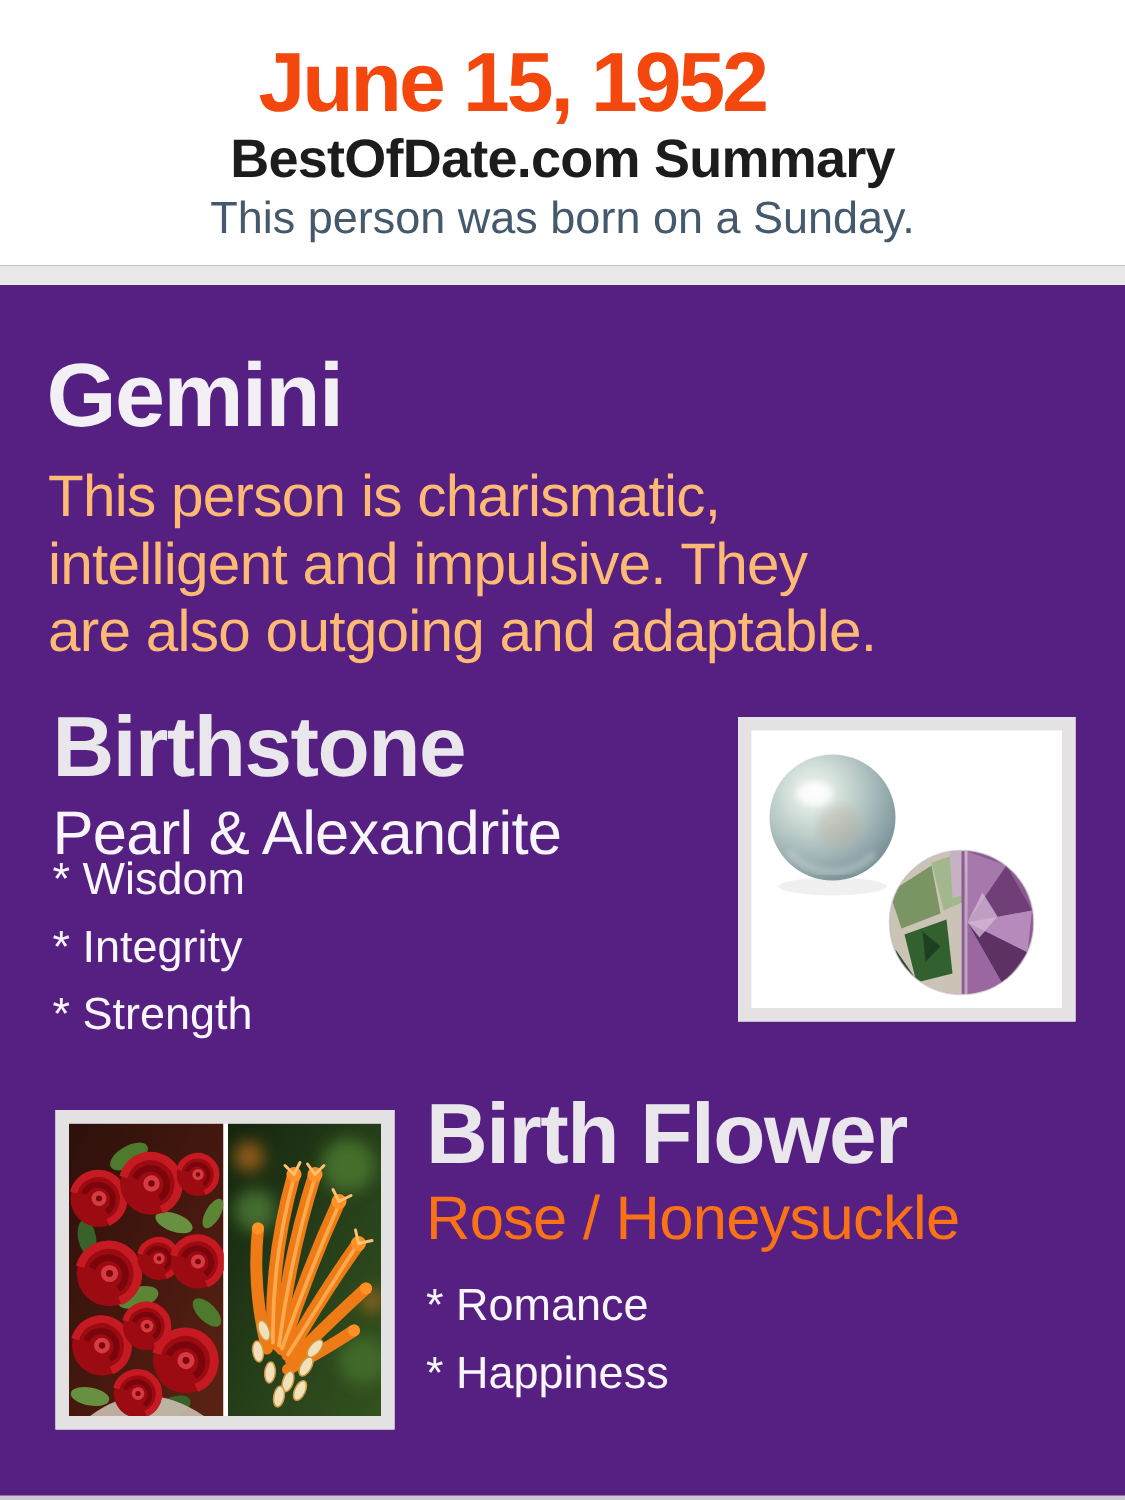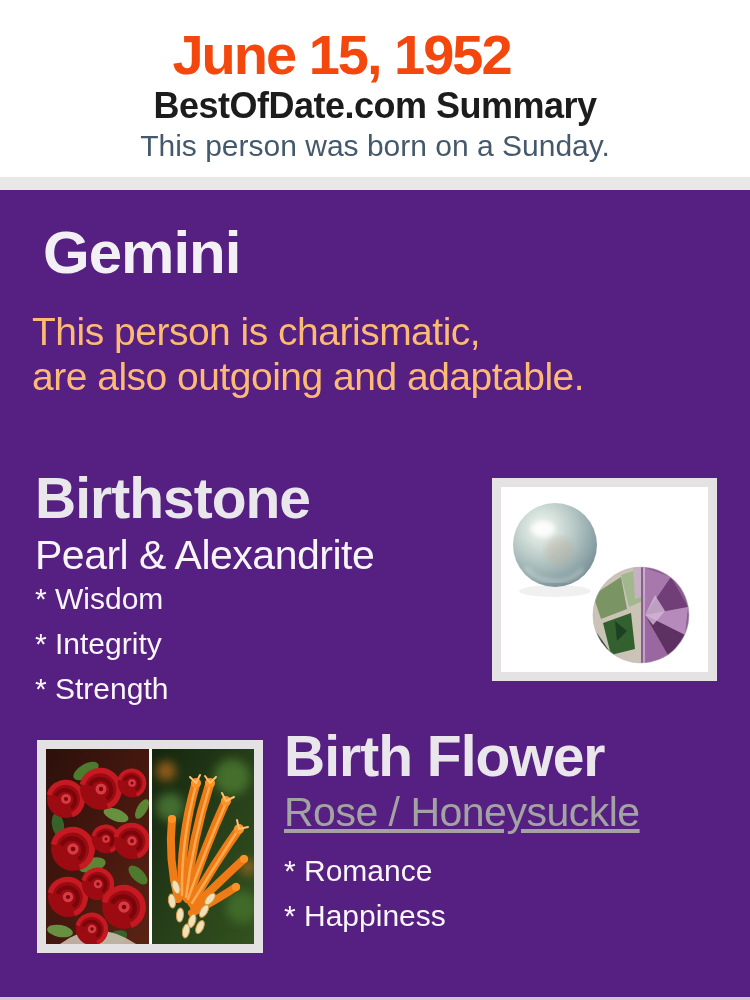--- a/index.html
+++ b/index.html
@@ -20,43 +20,43 @@
   }
   .born-note{
     position:absolute;top:129px;left:0;width:750px;text-align:center;
     font-size:30px;color:#45596c;
   }
   .divider{position:absolute;top:177px;left:0;width:750px;height:13px;background:#e9e8e8;}
   .bottom-strip{position:absolute;bottom:0;left:0;width:750px;height:3px;background:#cdc7d4;}
 
   
   .zodiac-sign{
-    position:absolute;left:31px;top:218px;
-    font-size:60px;font-weight:bold;letter-spacing:-1px;color:#f2f0f4;margin-left:12px;
+    position:absolute;left:31px;top:229px;
+    font-size:60px;font-weight:bold;letter-spacing:-1px;color:#f2f0f4;
   }
   .zodiac-desc{
     position:absolute;left:32px;top:309px;
     font-size:39px;line-height:45px;letter-spacing:-0.5px;color:#fdba74;
   }
   .bs-heading{
     position:absolute;left:35px;top:465px;
     font-size:57px;font-weight:bold;letter-spacing:-1px;color:#e9e6ec;
   }
   .bs-names{
     position:absolute;left:35px;top:532px;
     font-size:41px;letter-spacing:-0.5px;color:#f7f5f9;
   }
-  .bs-traits{position:absolute;left:35px;top:576px;font-size:30px;line-height:45px;color:#f8f6fa;}
+  .bs-traits{position:absolute;left:35px;top:564px;font-size:30px;line-height:45px;color:#f8f6fa;}
   .bf-heading{
     position:absolute;left:284px;top:723px;
     font-size:57px;font-weight:bold;letter-spacing:-1px;color:#e9e6ec;text-align:right;
   }
   .bf-names{
     position:absolute;left:284px;top:789px;
-    font-size:41px;letter-spacing:-0.5px;color:#a3a3a3;text-decoration:underline;
+    font-size:41px;letter-spacing:-0.5px;color:#f97316;
   }
   .bf-traits{position:absolute;left:284px;top:848px;font-size:30px;line-height:45px;color:#f8f6fa;}
 
   
   .stone-box{
     position:absolute;left:492px;top:478px;width:225px;height:203px;
     background:#ffffff;border:9px solid #e4e2e3;box-sizing:border-box;
   }
   .flower-box{
     position:absolute;left:37px;top:740px;width:226px;height:213px;
@@ -73,20 +73,21 @@
   <div class="header">
     <div class="date-title">June 15, 1952</div>
     <div class="site-summary">BestOfDate.com Summary</div>
     <div class="born-note">This person was born on a Sunday.</div>
   </div>
   <div class="divider"></div>
 
   <div class="zodiac-sign">Gemini</div>
   <div class="zodiac-desc">
     <div>This person is charismatic,</div>
+    <div>intelligent and impulsive. They</div>
     <div>are also outgoing and adaptable.</div>
   </div>
 
   <div class="bs-heading">Birthstone</div>
   <div class="bs-names">Pearl &amp; Alexandrite</div>
   <div class="bs-traits">
     <div>* Wisdom</div>
     <div>* Integrity</div>
     <div>* Strength</div>
   </div>

